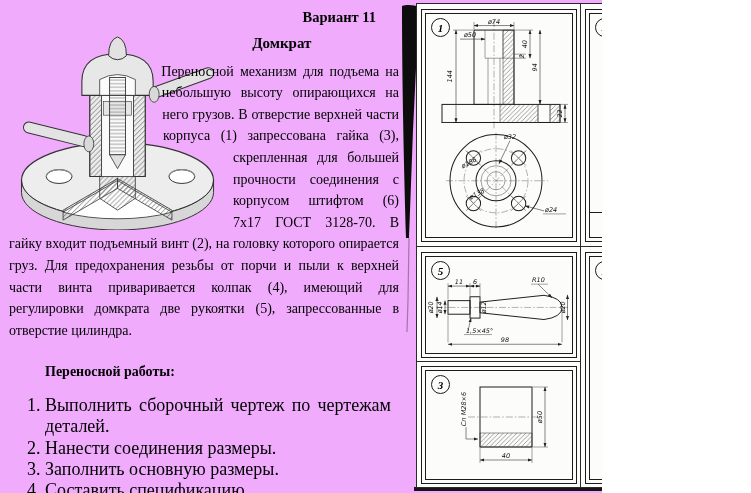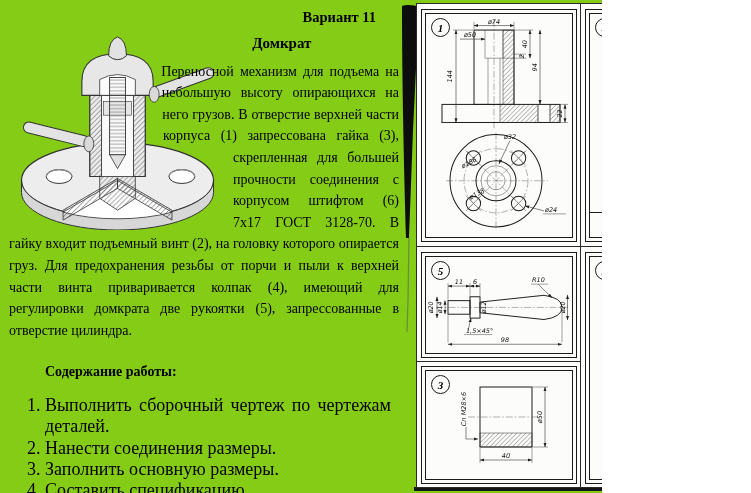--- a/index.html
+++ b/index.html
@@ -1,16 +1,16 @@
 <!DOCTYPE html>
 <html><head>
 <meta charset="utf-8">
 <style>
   html,body{margin:0;padding:0;background:#fff;}
-  .page{position:relative;width:602px;height:493px;background:#84cc16;overflow:hidden;
+  .page{position:relative;width:602px;height:493px;background:#f0abfc;overflow:hidden;
         font-family:"Liberation Serif",serif;color:#000;}
   
   .variant{position:absolute;top:9px;left:0;width:400px;text-align:right;padding-right:24px;
            font-weight:bold;font-size:14.5px;box-sizing:border-box;}
   .textcol{position:absolute;top:32px;left:5px;width:398px;font-size:14px;line-height:21.6px;
            text-align:justify;}
   .jack-float{float:left;width:231px;height:200px;margin:0 3px 2px 0;
               shape-outside:polygon(0 0,155px 0,158px 118px,228px 130px,228px 200px,0 200px);}
   .doc-title{text-align:center;font-size:15px;font-weight:bold;margin:1px 0 6px 0;}
   .body-par{margin:4px;}
@@ -103,21 +103,21 @@
         <ellipse cx="150" cy="63" rx="5" ry="8" fill="#d9d9d9" stroke="#333" stroke-width=".8"></ellipse>
         <g>
           <rect x="105" y="46" width="16" height="78" fill="url(#thrj)" stroke="#333" stroke-width=".9"></rect>
           <path d="M105,124 L121,124 L113,138 Z" fill="#e0e0e0" stroke="#333" stroke-width=".8"></path>
           <path d="M104,24 Q104,8 113,5 Q122,8 122,24 Q118,28 113,28 Q108,28 104,24 Z" fill="#e2e2e2" stroke="#333" stroke-width="1"></path>
         </g>
       </svg>
     </div>
     <div class="doc-title">Домкрат</div>
     <p class="body-par">Переносной механизм для подъема на небольшую высоту опирающихся на него грузов. В отверстие верхней части корпуса (1) запрессована гайка (3), скрепленная для большей прочности соединения с корпусом штифтом (6) 7x17 ГОСТ 3128-70. В гайку входит подъемный винт (2), на головку которого опирается груз. Для предохранения резьбы от порчи и пыли к верхней части винта приваривается колпак (4), имеющий для регулировки домкрата две рукоятки (5), запрессованные в отверстие цилиндра.</p>
-    <div class="tasks-heading">Содержание работы:</div>
+    <div class="tasks-heading">Переносной работы:</div>
     <ol class="tasks">
       <li>Выполнить сборочный чертеж по чертежам деталей.</li>
       <li>Нанести соединения размеры.</li>
       <li>Заполнить основную размеры.</li>
       <li>Составить спецификацию.</li>
     </ol>
   </div>
 
   <div class="scan-edge">
     <svg viewBox="0 0 26 345" width="26" height="345">

